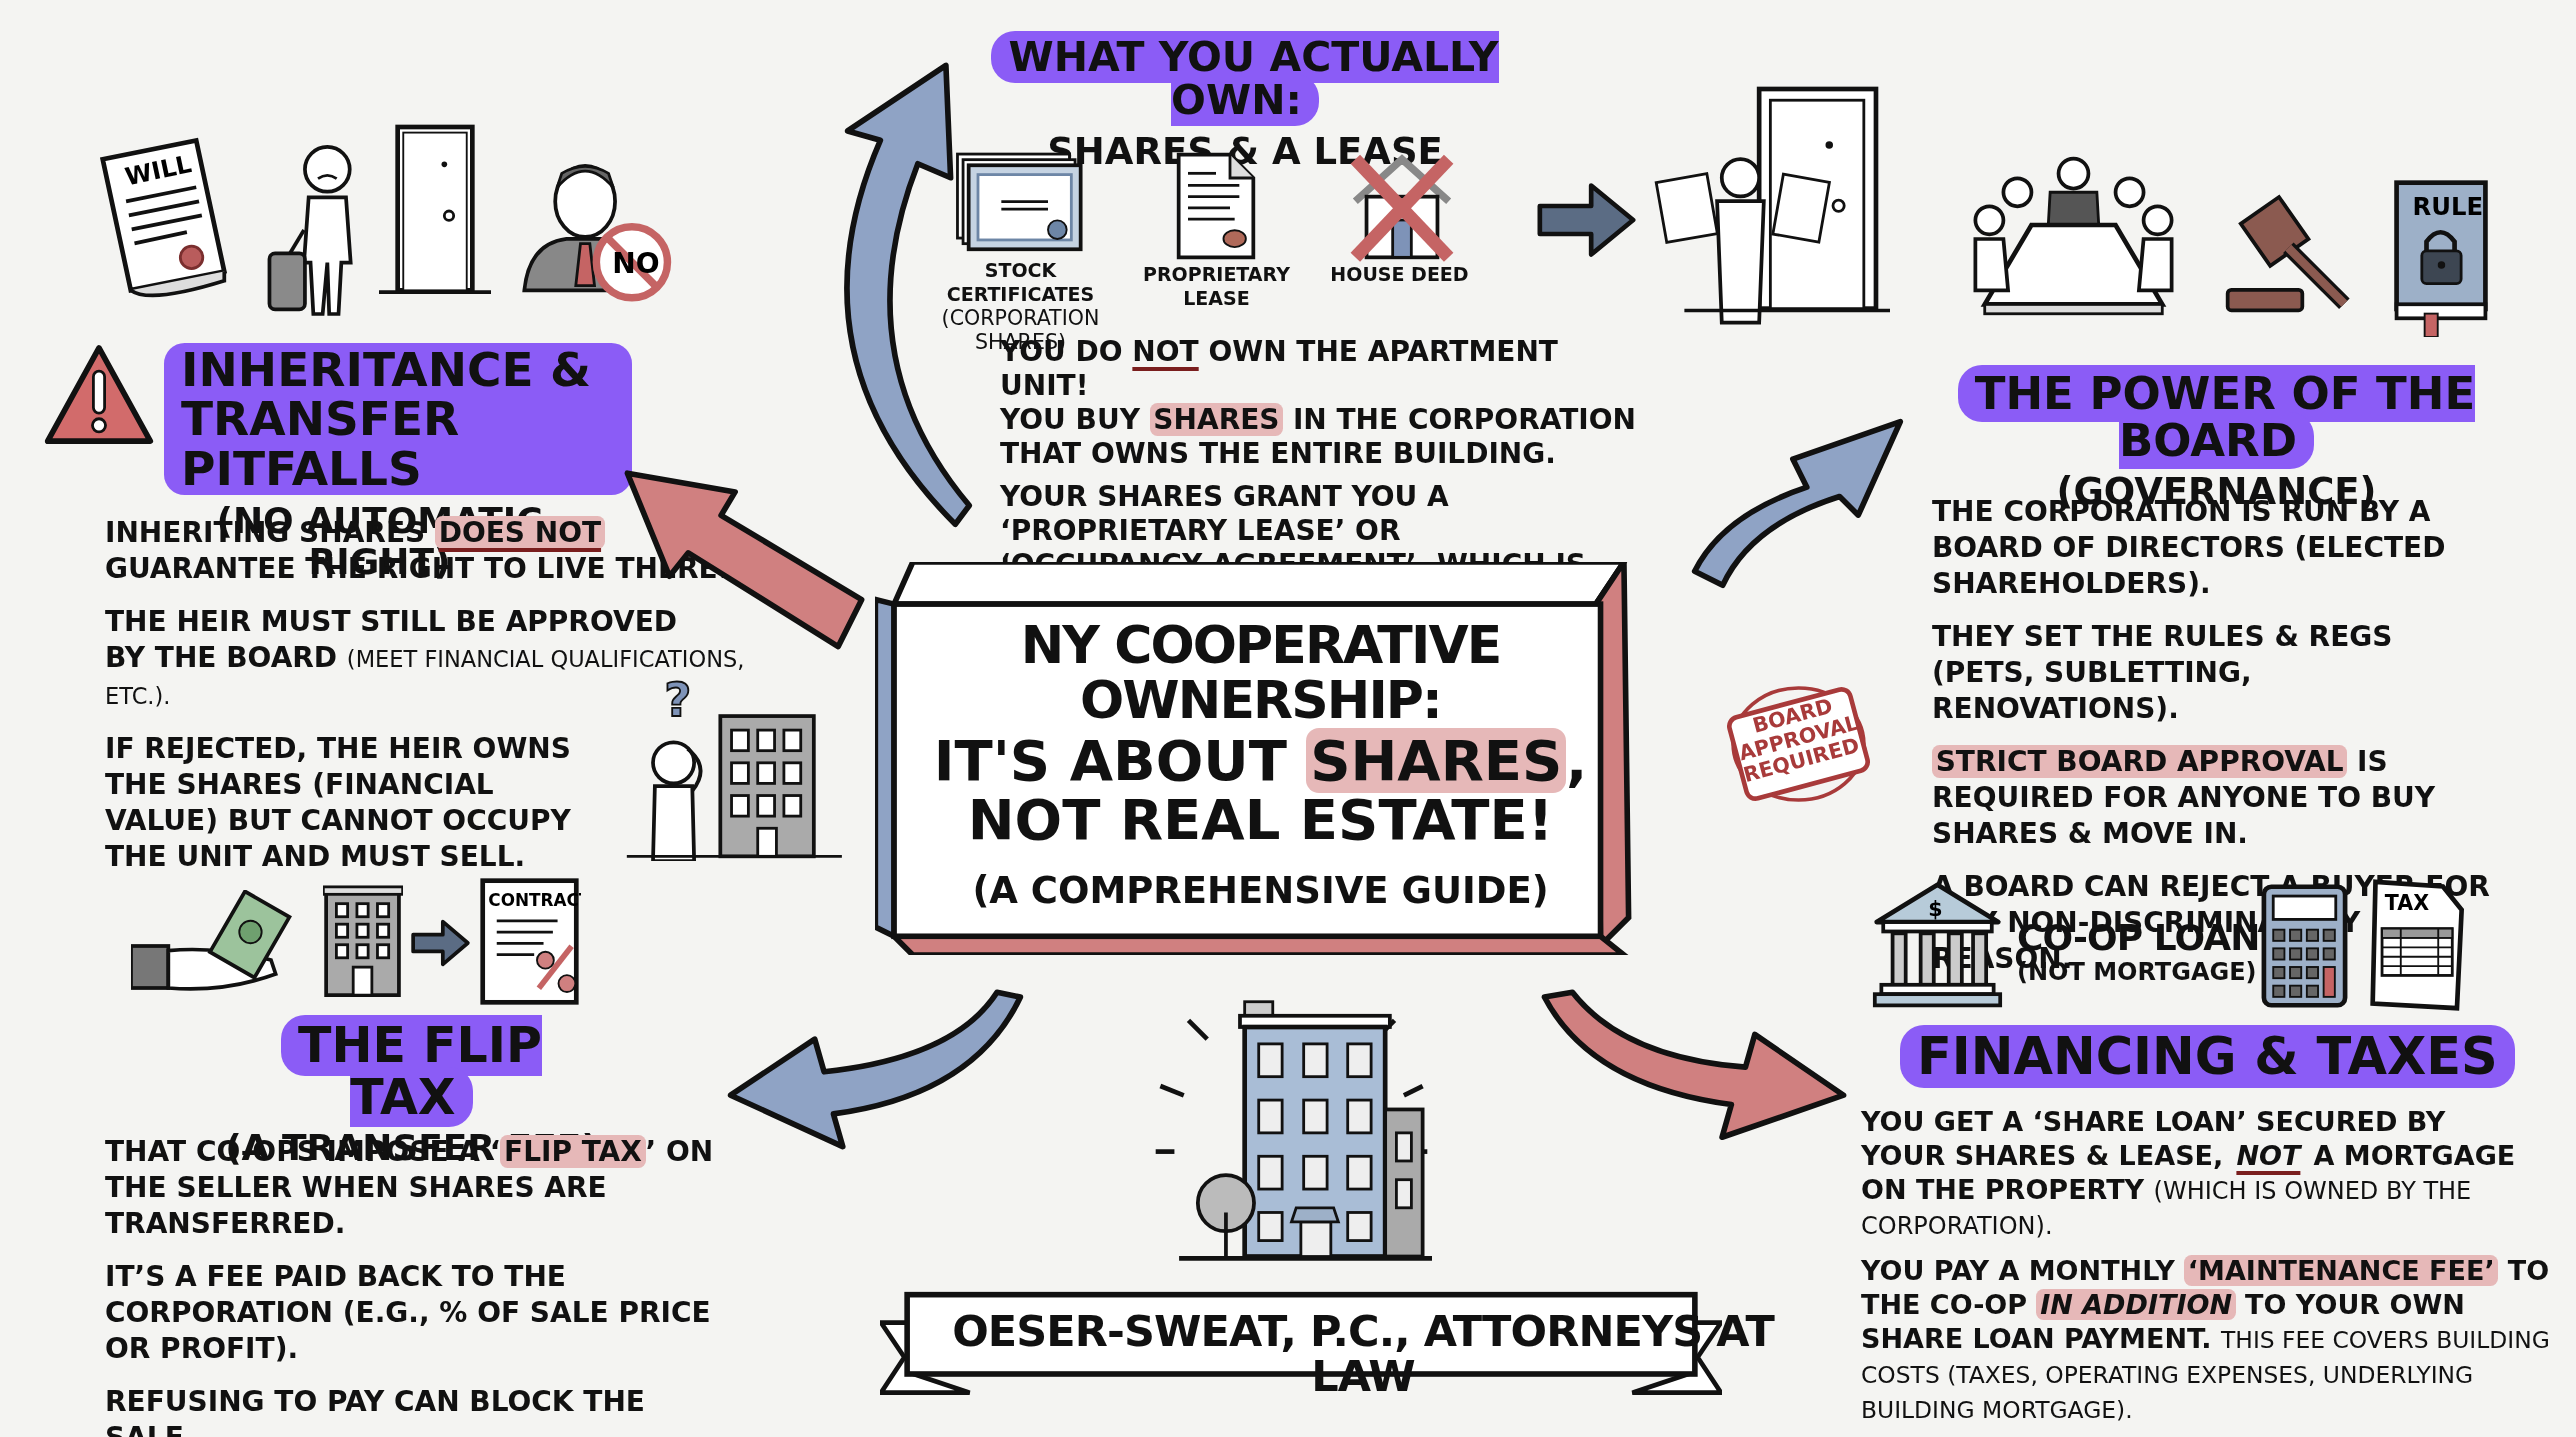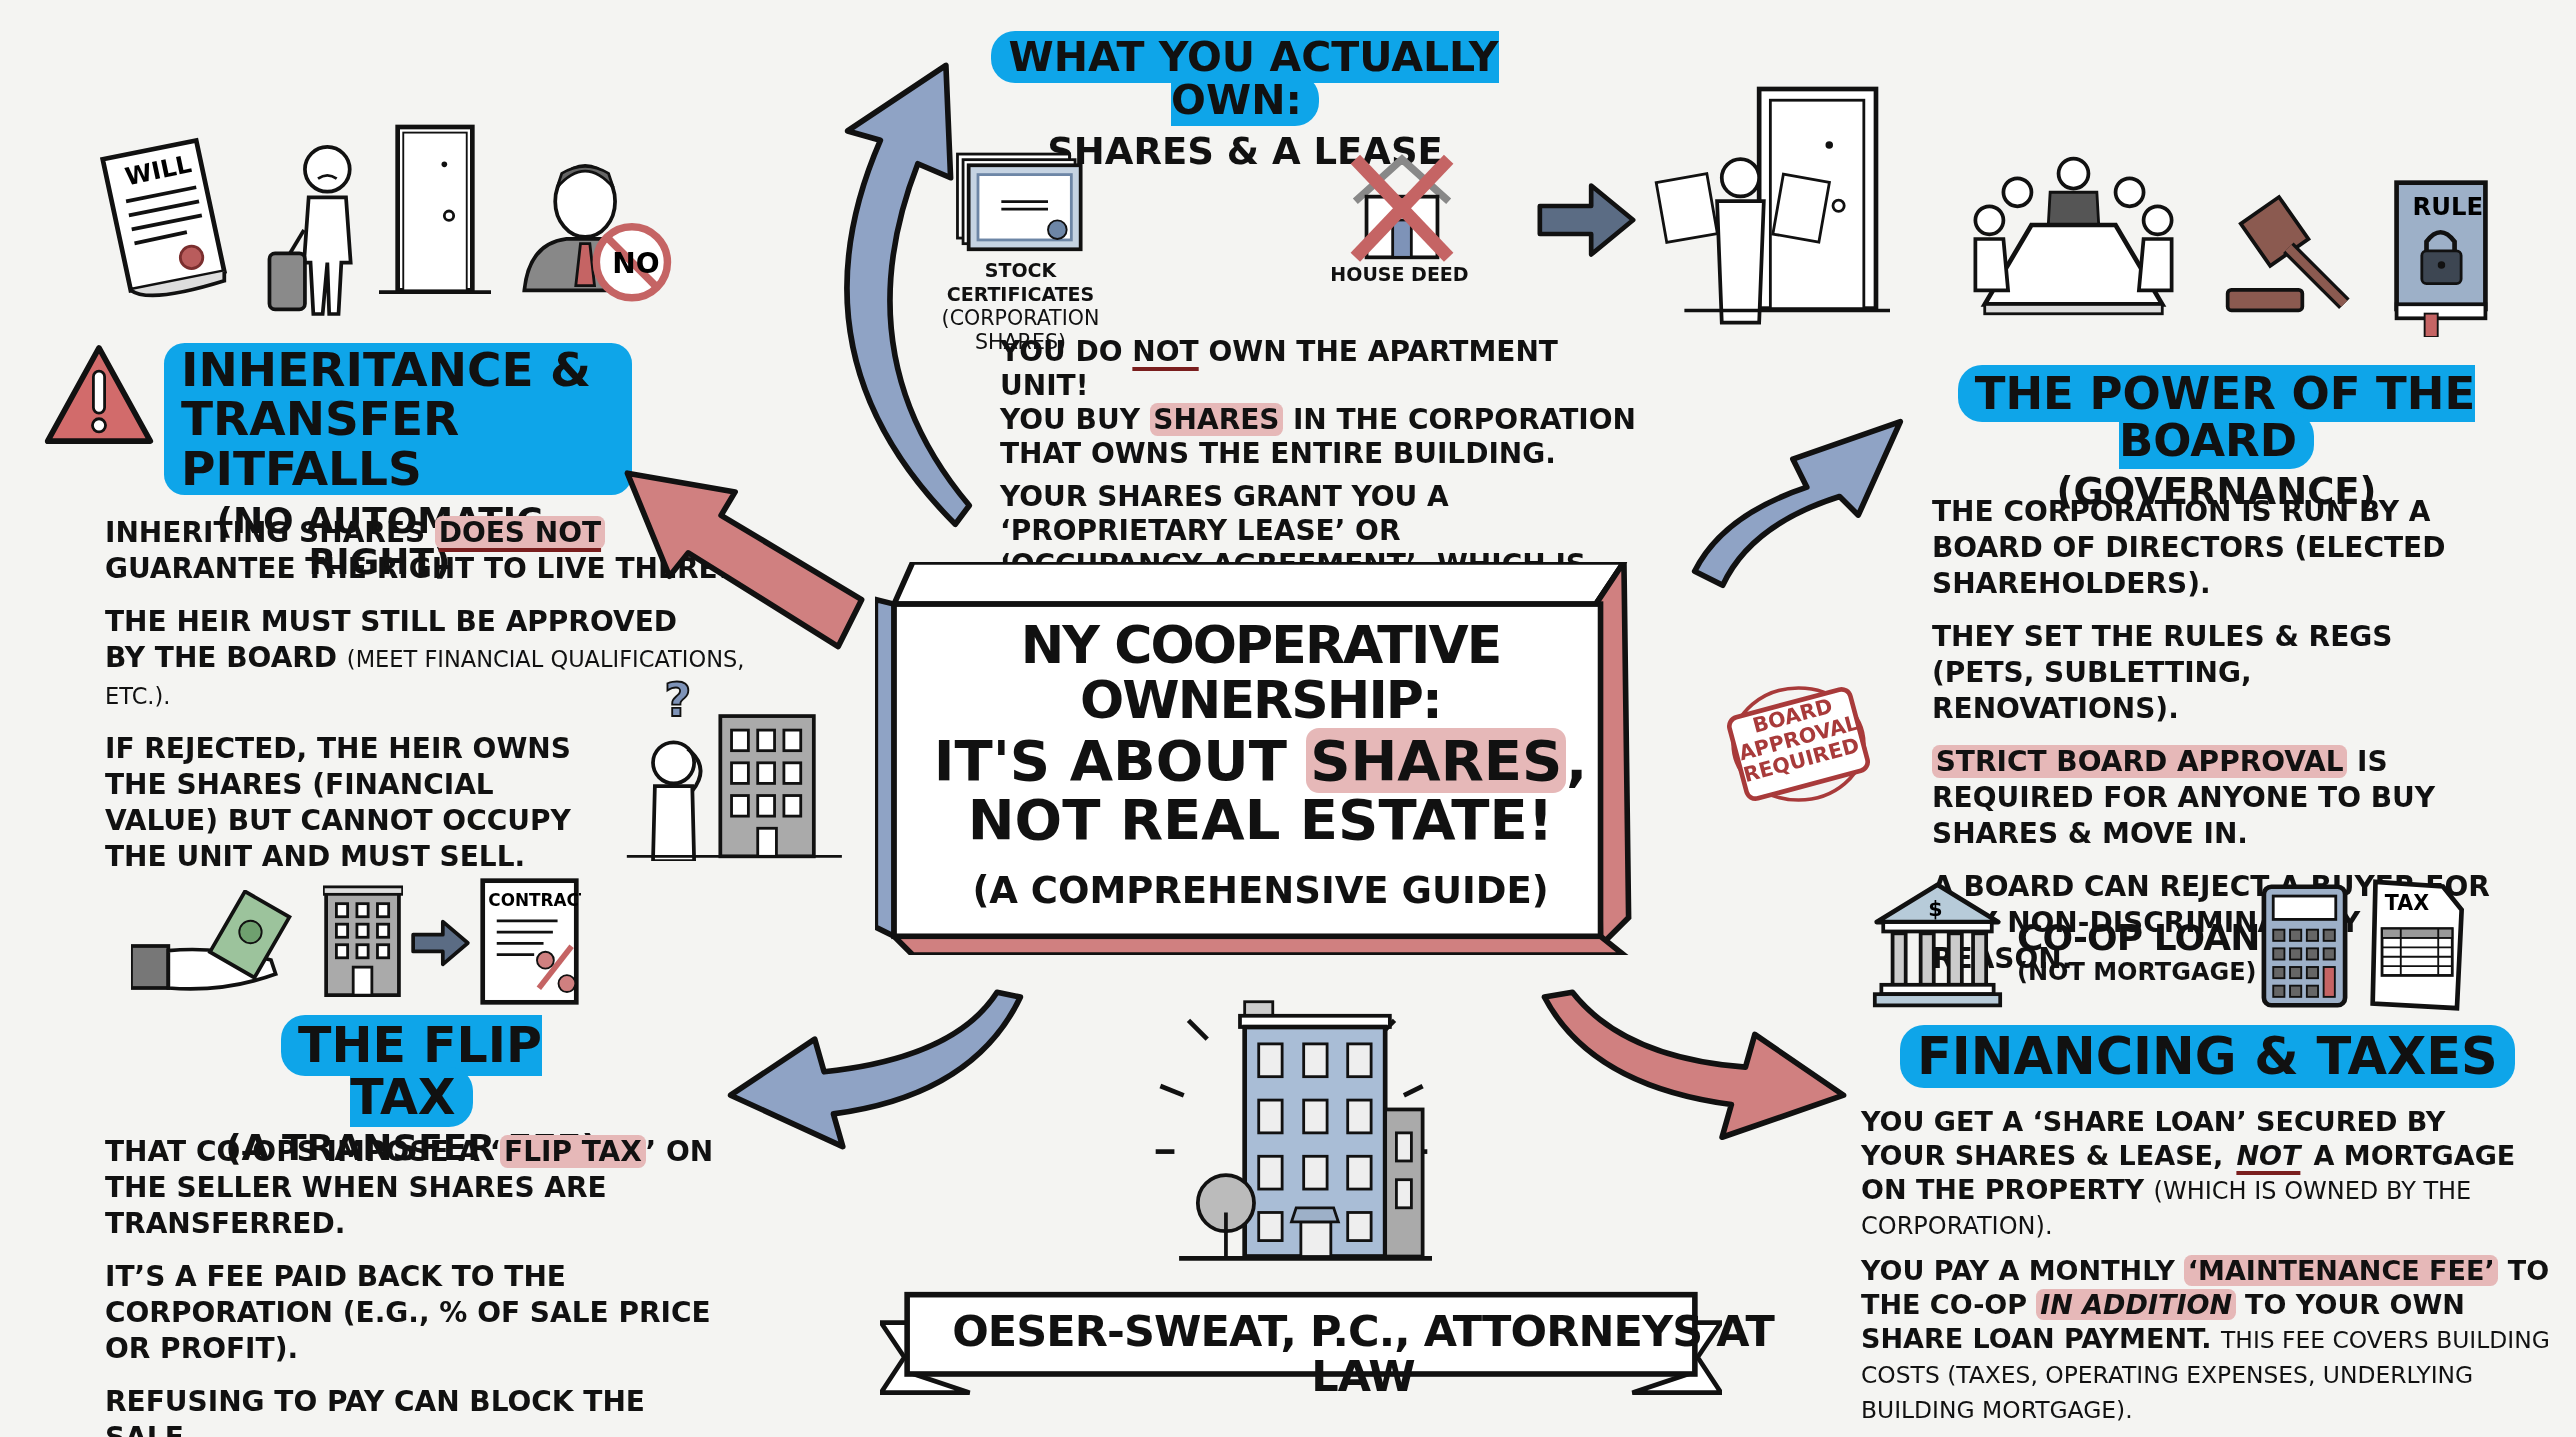--- a/index.html
+++ b/index.html
@@ -3,21 +3,21 @@
 <meta charset="utf-8">
 <style>
   html, body { margin:0; padding:0; }
   body {
     width:2576px; height:1438px; position:relative; overflow:hidden;
     background:#f4f4f2;
     font-family:"DejaVu Sans", "Liberation Sans", sans-serif;
     color:#111;
   }
   .abs { position:absolute; }
-  .hl-blue { background:#0ea5e9; border-radius:24px; padding:1.9px 17px; }
+  .hl-blue { background:#8b5cf6; border-radius:24px; padding:1.9px 17px; }
   .hl-red { background:#e6b8b8; border-radius:7.5px; padding:0 3.7px; }
   .ul { text-decoration:underline; text-decoration-color:#7a1e1e; text-decoration-thickness:3.7px; text-underline-offset:5.6px; }
   .it { font-style:italic; }
   .title-h { font-weight:bold; line-height:1.05; }
   .sub-h { font-weight:normal; text-align:center; }
   .body-p { font-weight:bold; font-size:28px; line-height:36px; margin:0 0 17px 0; }
   .small { font-size:22.5px; font-weight:normal; }
   svg { display:block; }
   .lbl { font-weight:bold; font-size:19px; text-align:center; line-height:24px; }
 </style>
@@ -132,20 +132,38 @@
         <rect x="14" y="10" width="120" height="90" fill="#fff" stroke="#111" stroke-width="3"></rect>
         <rect x="20" y="16" width="120" height="90" fill="#c5d3e2" stroke="#111" stroke-width="4"></rect>
         <rect x="30" y="26" width="100" height="70" fill="#fff" stroke="#6d86a6" stroke-width="3"></rect>
         <line x1="55" y1="55" x2="105" y2="55" stroke="#111" stroke-width="3"></line>
         <line x1="55" y1="63" x2="105" y2="63" stroke="#111" stroke-width="3"></line>
         <circle cx="115" cy="85" r="10" fill="#6d86a6" stroke="#111" stroke-width="2"></circle>
       </svg>
     </div>
     <div class="lbl">STOCK CERTIFICATES</div>
     <div class="lbl" style="font-weight:normal;font-size:20.6px;">(CORPORATION SHARES)</div>
+  </div>
+  <div class="abs" style="left:229px;top:0;width:159px;">
+    <div style="margin-left:37px;">
+      <svg width="84" height="112" viewBox="0 0 90 120">
+        <path d="M5 5 L60 5 L85 30 L85 115 L5 115 Z" fill="#fff" stroke="#111" stroke-width="4"></path>
+        <path d="M60 5 L60 30 L85 30" fill="#ddd" stroke="#111" stroke-width="3"></path>
+        <g stroke="#111" stroke-width="3">
+            <line x1="15" y1="25" x2="45" y2="25"></line>
+            <line x1="15" y1="38" x2="70" y2="38"></line>
+            <line x1="15" y1="50" x2="70" y2="50"></line>
+            <line x1="15" y1="62" x2="60" y2="62"></line>
+            <line x1="15" y1="74" x2="65" y2="74"></line>
+          </g>
+        <ellipse cx="65" cy="95" rx="12" ry="9" fill="#b06a5a" stroke="#111" stroke-width="2"></ellipse>
+      </svg>
+    </div>
+    <div class="lbl">PROPRIETARY</div>
+    <div class="lbl">LEASE</div>
   </div>
   <div class="abs" style="left:412px;top:0;width:159px;">
     <div style="margin-left:26px;">
       <svg width="112" height="112" viewBox="0 0 120 120">
         <path d="M10 55 L60 10 L110 55" fill="none" stroke="#888" stroke-width="8"></path>
         <rect x="22" y="50" width="76" height="65" fill="#fff" stroke="#111" stroke-width="4"></rect>
         <rect x="50" y="75" width="20" height="40" fill="#7e93b8" stroke="#111" stroke-width="3"></rect>
         <line x1="10" y1="10" x2="110" y2="115" stroke="#c56464" stroke-width="14"></line>
         <line x1="110" y1="10" x2="10" y2="115" stroke="#c56464" stroke-width="14"></line>
       </svg>

